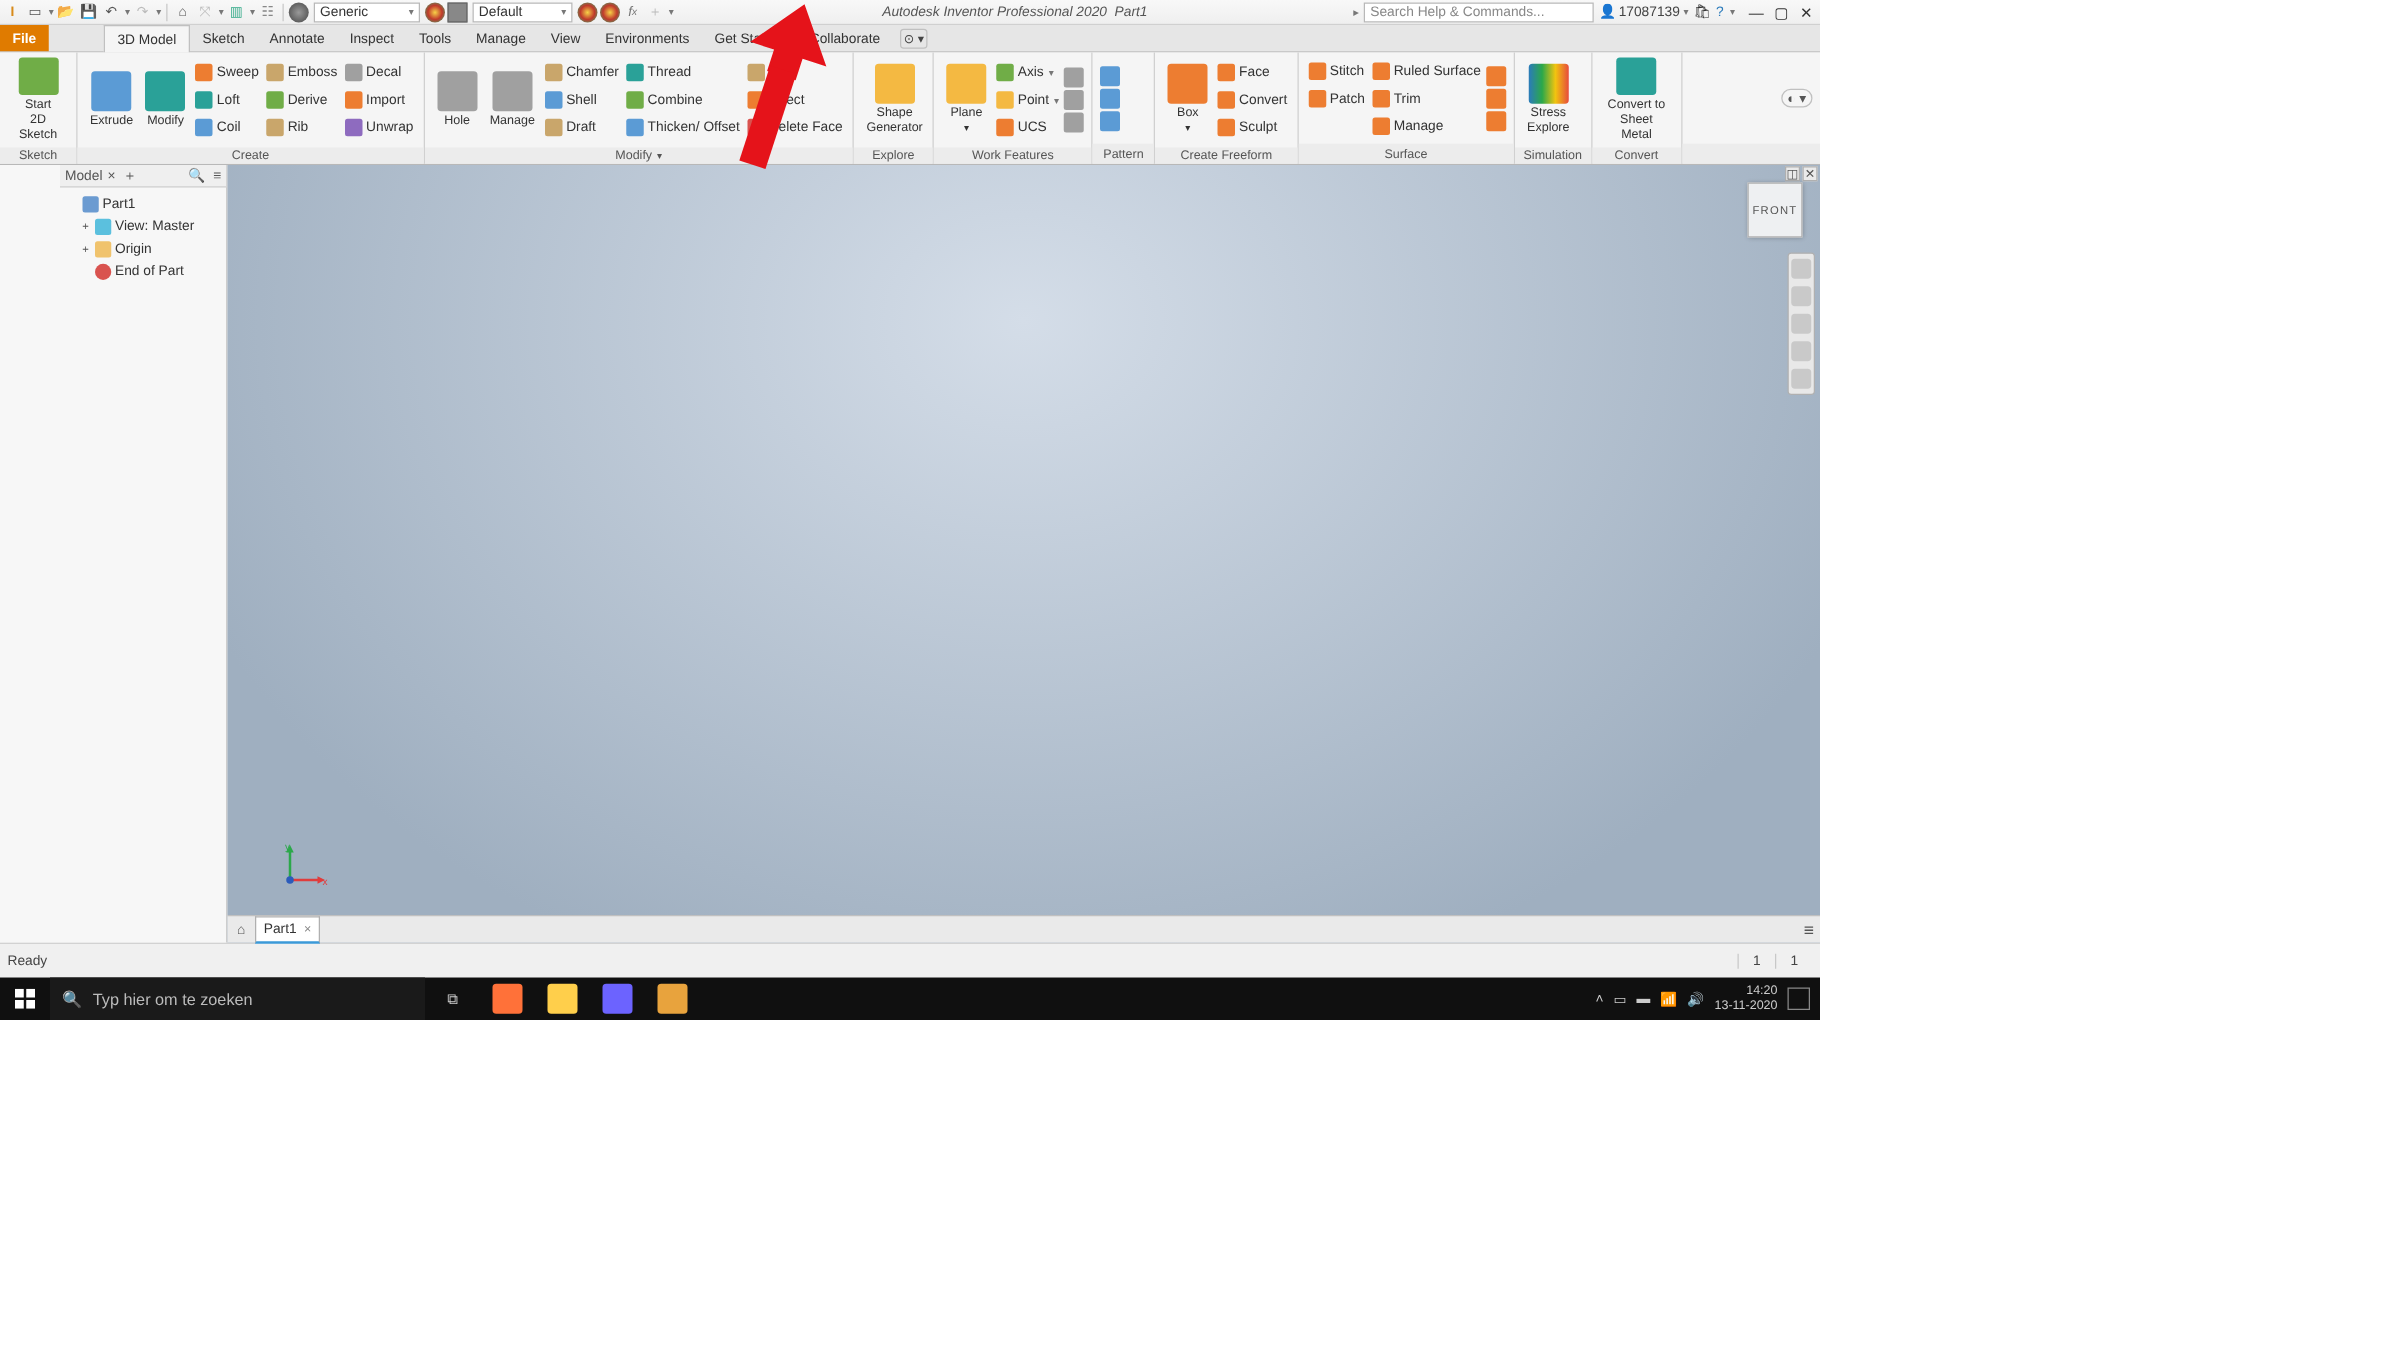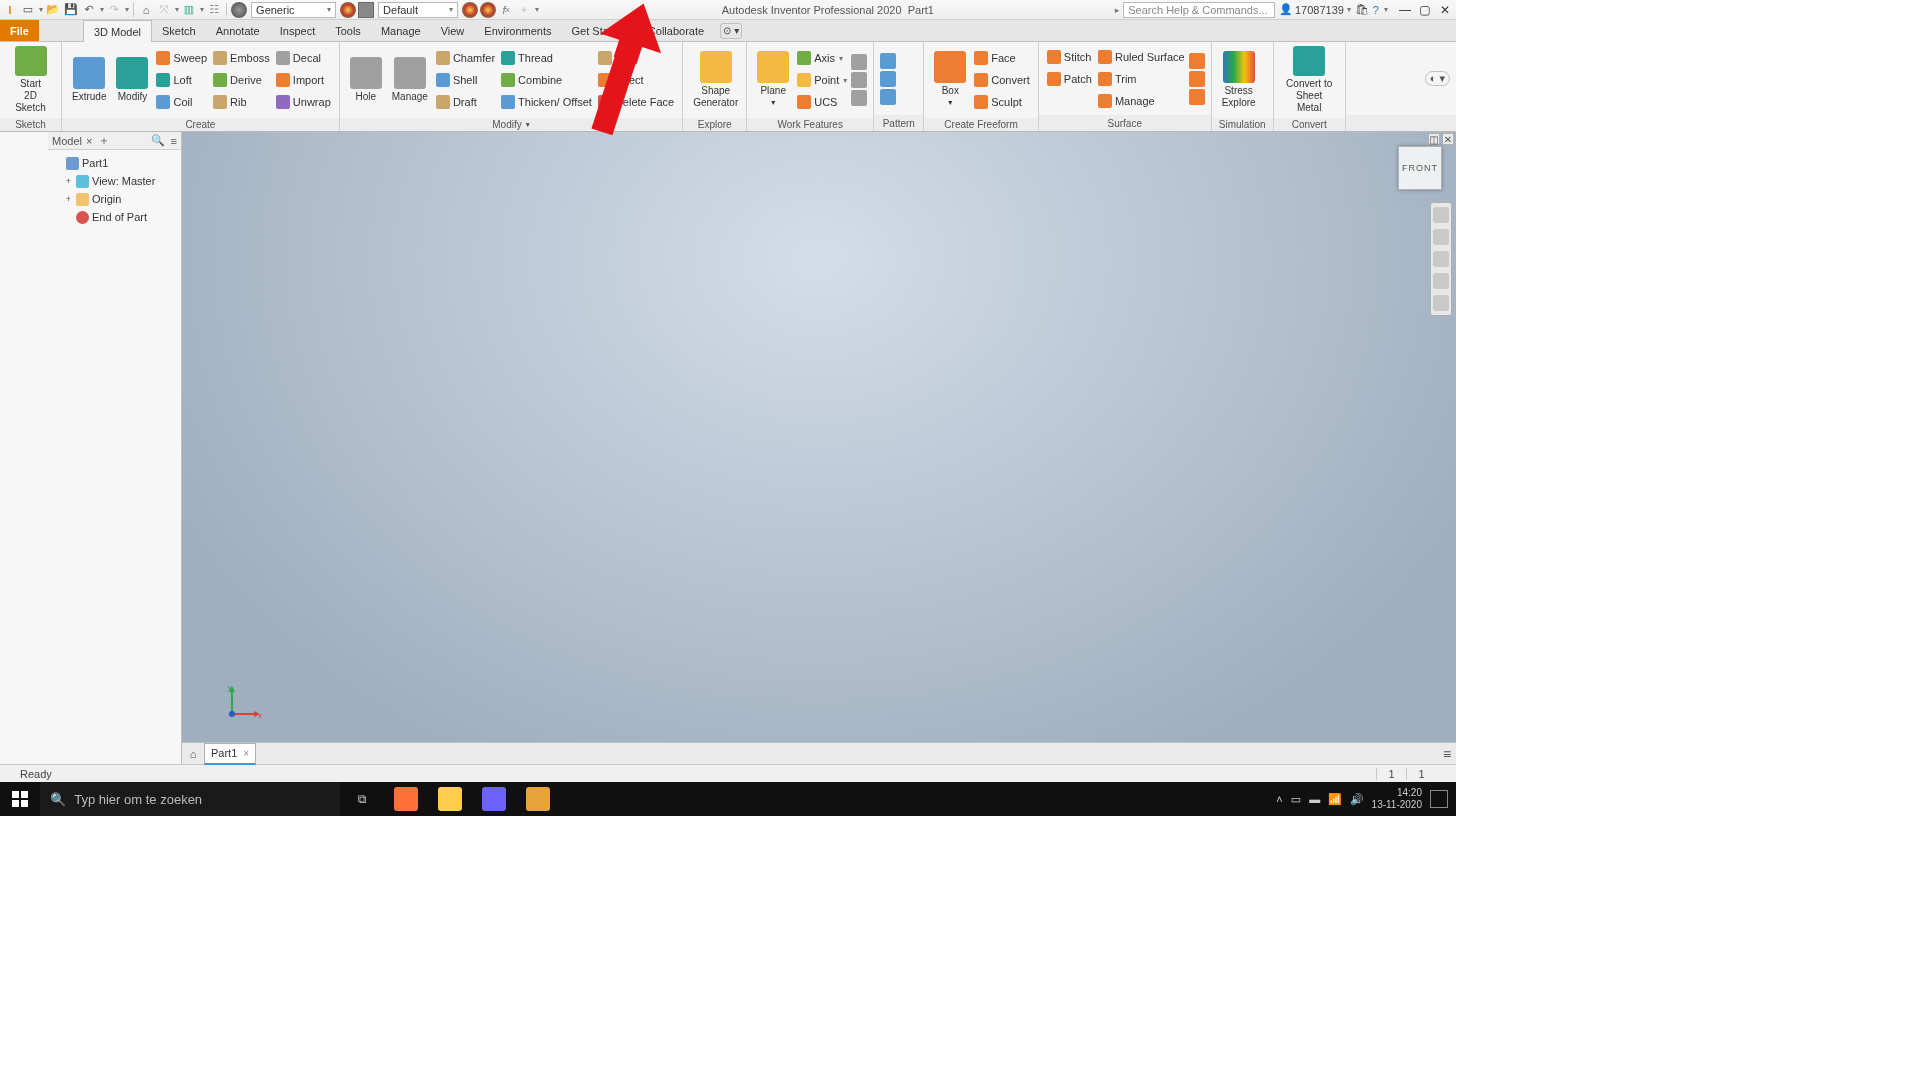--- a/index.html
+++ b/index.html
@@ -8,23 +8,23 @@
 
 
 .titlebar { height:20px; background:linear-gradient(#f8f8f8,#efefef); border-bottom:1px solid #d0d0d0; display:flex; align-items:center; font-size:11px; color:#333; }
 .qat { display:flex; align-items:center; height:100%; gap:2px; padding:0 2px; }
 .qat .q-ico { width:16px; height:16px; display:flex; align-items:center; justify-content:center; color:#555; font-size:11px; }
 .qat .q-sep { width:1px; height:14px; background:#c8c8c8; margin:0 2px; }
 .drop-small { font-size:8px; color:#777; margin-left:1px; }
 .material-dd { height:16px; background:#fff; border:1px solid #b8b8b8; display:flex; align-items:center; padding:0 4px; font-size:11px; color:#333; margin:0 2px; }
 .material-dd.mat { width:85px; }
 .material-dd.appr { width:80px; }
-.title-center { flex:1; text-align:center; font-size:11px; color:#555; }
+.title-center { flex:1; text-align:center; font-size:11px; color:#555;font-style:italic; }
 .title-right { display:flex; align-items:center; gap:4px; padding-right:4px; }
-.search-box { width:152px; height:16px; background:#fff; border:1px solid #b8b8b8; padding:0 4px; font-size:11px; color:#888; display:flex; align-items:center; }
+.search-box { width:184px; height:16px; background:#fff; border:1px solid #b8b8b8; padding:0 4px; font-size:11px; color:#888; display:flex; align-items:center; }
 .user { display:flex; align-items:center; gap:2px; font-size:11px; color:#444; }
 .win-btns { display:flex; gap:6px; margin-left:6px; }
 .win-btns span { width:14px; text-align:center; font-size:12px; color:#333; }
 
 
 .tabs { height:22px; background:#e6e6e6; display:flex; align-items:stretch; font-size:11px; border-bottom:1px solid #c0c0c0; }
 .tab { padding:0 10px; display:flex; align-items:center; color:#333; }
 .tab.file { background:#e07b00; color:#fff; font-weight:bold; }
 .tab.active { background:#f5f5f5; border-top:1px solid #c0c0c0; border-left:1px solid #c0c0c0; border-right:1px solid #c0c0c0; margin-bottom:-1px;margin-left:44px; }
 .tab-help { margin-left:6px; width:22px; display:flex; align-items:center; justify-content:center; color:#444; border:1px solid #c0c0c0; border-radius:3px; height:16px; align-self:center; font-size:10px; }
@@ -77,21 +77,21 @@
 .doctab { height:22px; padding:0 6px; display:flex; align-items:center; gap:6px; background:#fff; border:1px solid #b0b0b0; border-bottom:2px solid #3b99d8; color:#333; }
 .doctab .x{ color:#888; font-size:10px; }
 .doctabs .sp{flex:1;}
 .doctabs .menu{ width:18px; text-align:center; color:#555; font-size:14px;}
 
 
 .canvas-top-right{ position:absolute; top:1px; right:2px; display:flex; gap:2px; }
 .canvas-top-right span{ width:12px; height:12px; font-size:10px; color:#555; background:#eaeaea; border:1px solid #b0b0b0; display:flex; align-items:center; justify-content:center;}
 
 
-.status { height:18px; background:#f0f0f0; border-top:1px solid #c8c8c8; display:flex; align-items:center; font-size:11px; color:#444; padding:0 20px; }
+.status { height:28px; background:#f0f0f0; border-top:1px solid #c8c8c8; display:flex; align-items:center; font-size:11px; color:#444; padding:0 6px; }
 .status .sp{flex:1;}
 .status .cell{ width:30px; text-align:center; border-left:1px solid #c8c8c8; }
 
 
 .taskbar { height:34px; background:#101010; display:flex; align-items:center; color:#fff; font-size:12px; }
 .taskbar .start { width:40px; height:100%; display:flex; align-items:center; justify-content:center; }
 .taskbar .search { display:flex; align-items:center; gap:8px; width:300px; height:100%; background:#1a1a1a; padding:0 10px; color:#bbb; font-size:13px; }
 .taskbar .tbtn { width:44px; height:100%; display:flex; align-items:center; justify-content:center; }
 .taskbar .tbtn .ap { width:24px; height:24px; border-radius:3px; }
 .tb-ff{background:#ff7139;} .tb-exp{background:#ffcf4b;} .tb-sn{background:#6c63ff;} .tb-inv{background:#e8a33d;}

